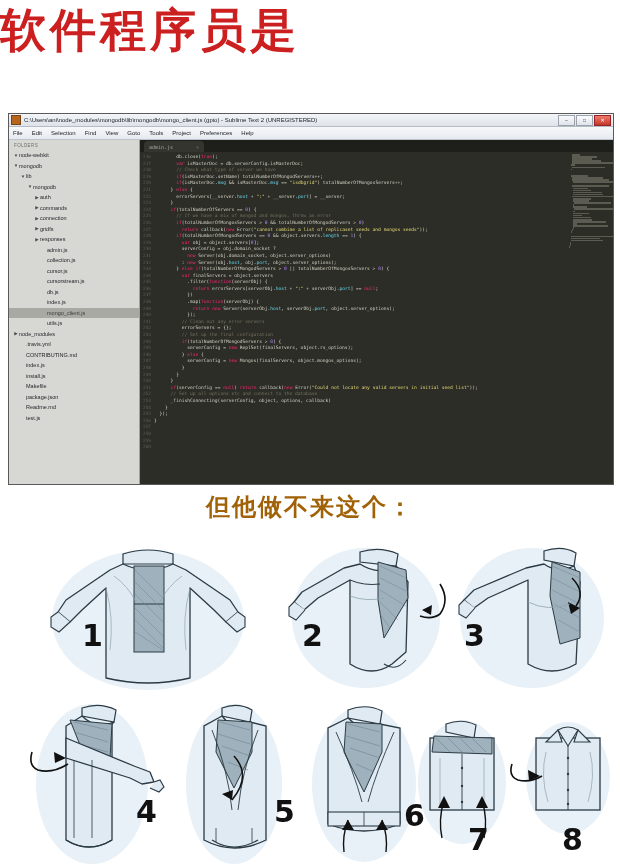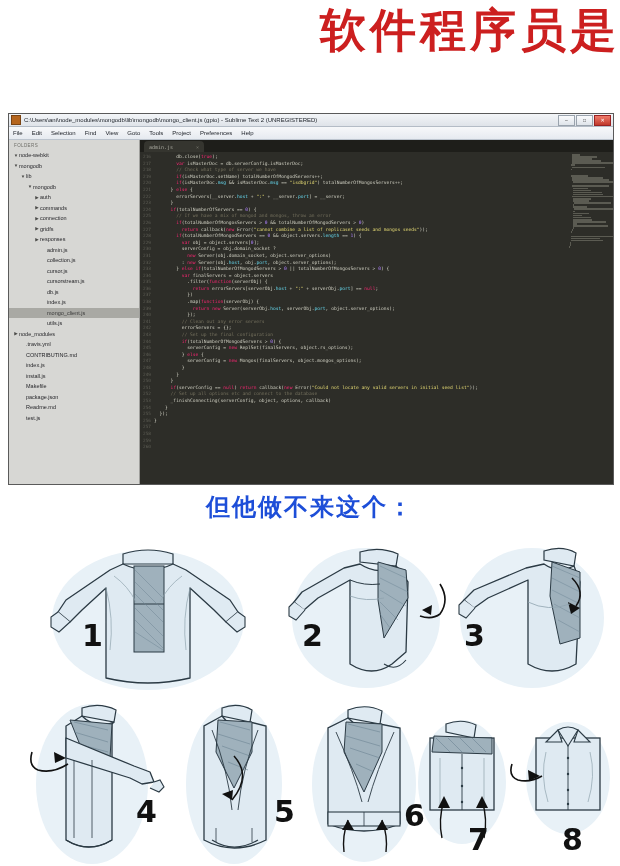--- a/index.html
+++ b/index.html
@@ -1,34 +1,34 @@
 <!DOCTYPE html>
 <html><head>
 <meta charset="utf-8">
 <style>
   html,body{margin:0;padding:0;background:#fff;}
   body{width:620px;height:866px;overflow:hidden;font-family:"Liberation Sans",sans-serif;}
 
   .page{position:relative;width:620px;height:866px;background:#ffffff;}
 
   
-  .headline-wrap{text-align:right;padding-top:4px;}
+  .headline-wrap{text-align:left;padding-top:4px;}
   .headline-red{
     font-family:"DejaVu Sans","Liberation Sans",sans-serif;
     font-weight:bold;font-size:46px;line-height:52px;color:#cc1f1f;
     letter-spacing:4px;
   }
   .headline-black{
     font-family:"DejaVu Sans","Liberation Sans",sans-serif;
     font-weight:bold;font-size:24px;line-height:30px;color:#111;
     letter-spacing:2px;margin-top:4px;
   }
   .headline-mid{
     font-family:"DejaVu Sans","Liberation Sans",sans-serif;
-    font-weight:bold;font-size:24px;line-height:30px;color:#1d4ed8;
+    font-weight:bold;font-size:24px;line-height:30px;color:#a16207;
     letter-spacing:2px;text-align:center;
   }
 
   
   .sublime{
     position:absolute;left:8px;top:113px;width:604px;height:370px;
     border:1px solid #5a5a5a;background:#2b2b26;overflow:hidden;
     font-family:"DejaVu Sans Mono","Liberation Mono",monospace;
   }
   .titlebar{

